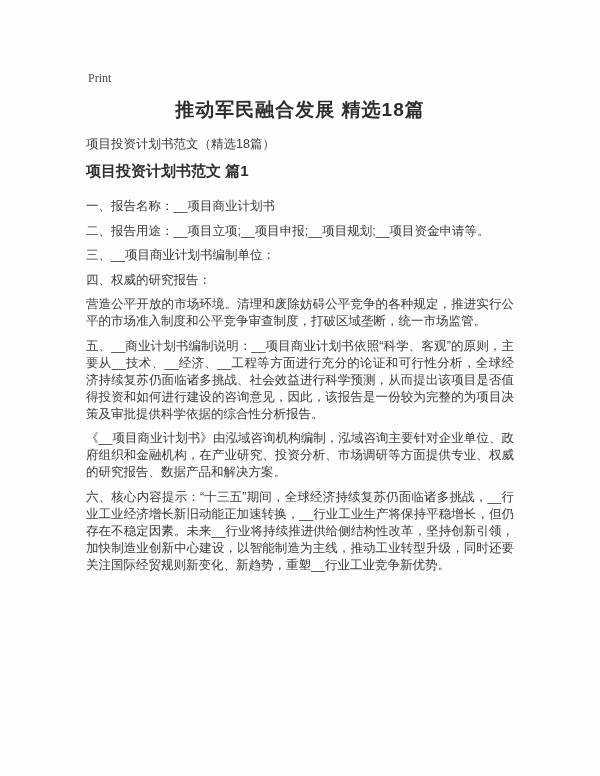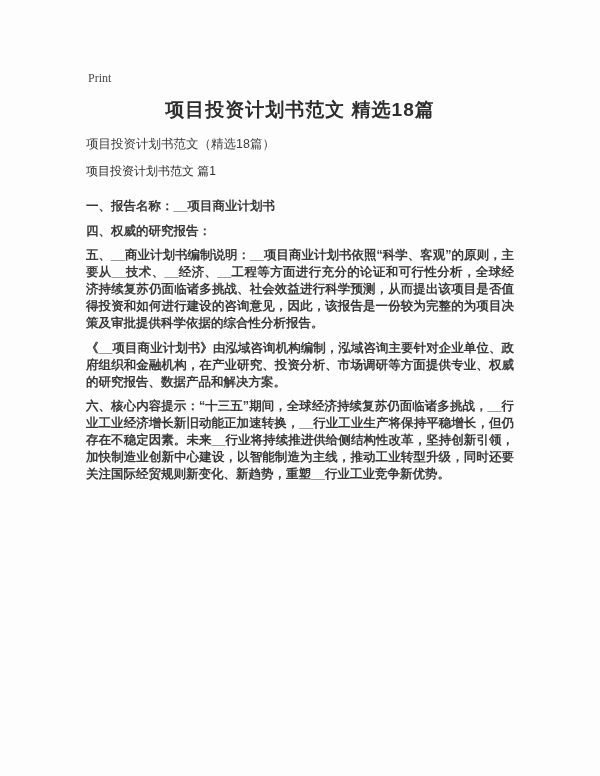--- a/index.html
+++ b/index.html
@@ -37,57 +37,59 @@
     letter-spacing: 1px;
   }
   .doc-subtitle {
     font-size: 12.5px;
     line-height: 17px;
     margin: 12px 0 9px 0;
     font-weight: normal;
     color: #3a3a3a;
   }
   .section-heading {
-    font-size: 12px;
-    font-weight: normal;
+    font-size: 15px;
+    font-weight: bold;
     line-height: 18px;
     margin: 0 0 18px 0;
     color: #2e2e2e;
   }
   .para {
     font-size: 12.5px;
     line-height: 17px;
     margin: 0 0 7.5px 0;
     text-align: justify;
     text-justify: inter-ideograph;
     color: #3a3a3a;
     word-break: break-all;
-    font-weight: bold;
   }
 </style>
 </head>
 <body>
 
 <div class="page">
 
   <span class="print-link">Print</span>
 
-  <h1 class="doc-title">项目投资计划书范文 精选18篇</h1>
+  <h1 class="doc-title">推动军民融合发展 精选18篇</h1>
 
   <p class="doc-subtitle">项目投资计划书范文（精选18篇）</p>
 
   <h2 class="section-heading">项目投资计划书范文 篇1</h2>
 
   <p class="para">一、报告名称：__项目商业计划书</p>
 
+  <p class="para">二、报告用途：__项目立项;__项目申报;__项目规划;__项目资金申请等。</p>
 
+  <p class="para">三、__项目商业计划书编制单位：</p>
 
   <p class="para">四、权威的研究报告：</p>
 
 
+  <p class="para">营造公平开放的市场环境。清理和废除妨碍公平竞争的各种规定，推进实行公平的市场准入制度和公平竞争审查制度，打破区域垄断，统一市场监管。</p>
 
   <p class="para">五、__商业计划书编制说明：__项目商业计划书依照“科学、客观”的原则，主要从__技术、__经济、__工程等方面进行充分的论证和可行性分析，全球经济持续复苏仍面临诸多挑战、社会效益进行科学预测，从而提出该项目是否值得投资和如何进行建设的咨询意见，因此，该报告是一份较为完整的为项目决策及审批提供科学依据的综合性分析报告。</p>
 
   <p class="para">《__项目商业计划书》由泓域咨询机构编制，泓域咨询主要针对企业单位、政府组织和金融机构，在产业研究、投资分析、市场调研等方面提供专业、权威的研究报告、数据产品和解决方案。</p>
 
   <p class="para">六、核心内容提示：“十三五”期间，全球经济持续复苏仍面临诸多挑战，__行业工业经济增长新旧动能正加速转换，__行业工业生产将保持平稳增长，但仍存在不稳定因素。未来__行业将持续推进供给侧结构性改革，坚持创新引领，加快制造业创新中心建设，以智能制造为主线，推动工业转型升级，同时还要关注国际经贸规则新变化、新趋势，重塑__行业工业竞争新优势。</p>
 
 
 </div>
 

